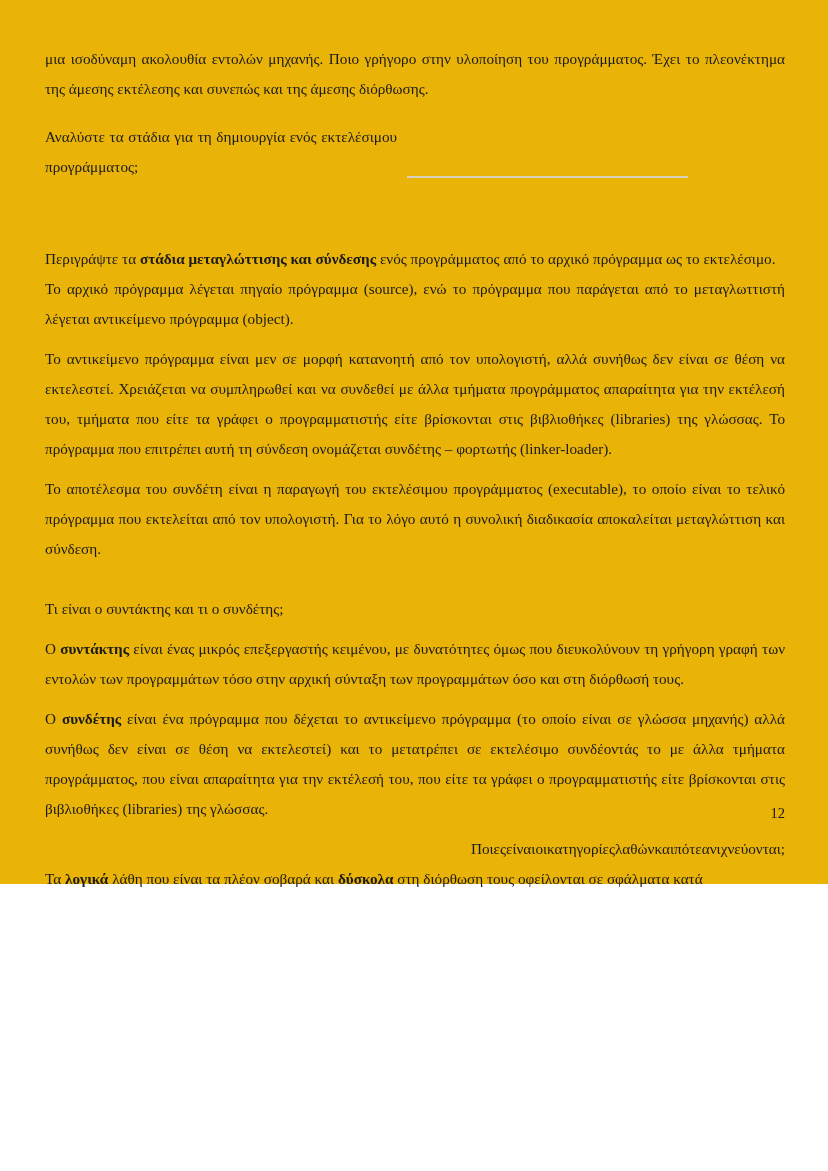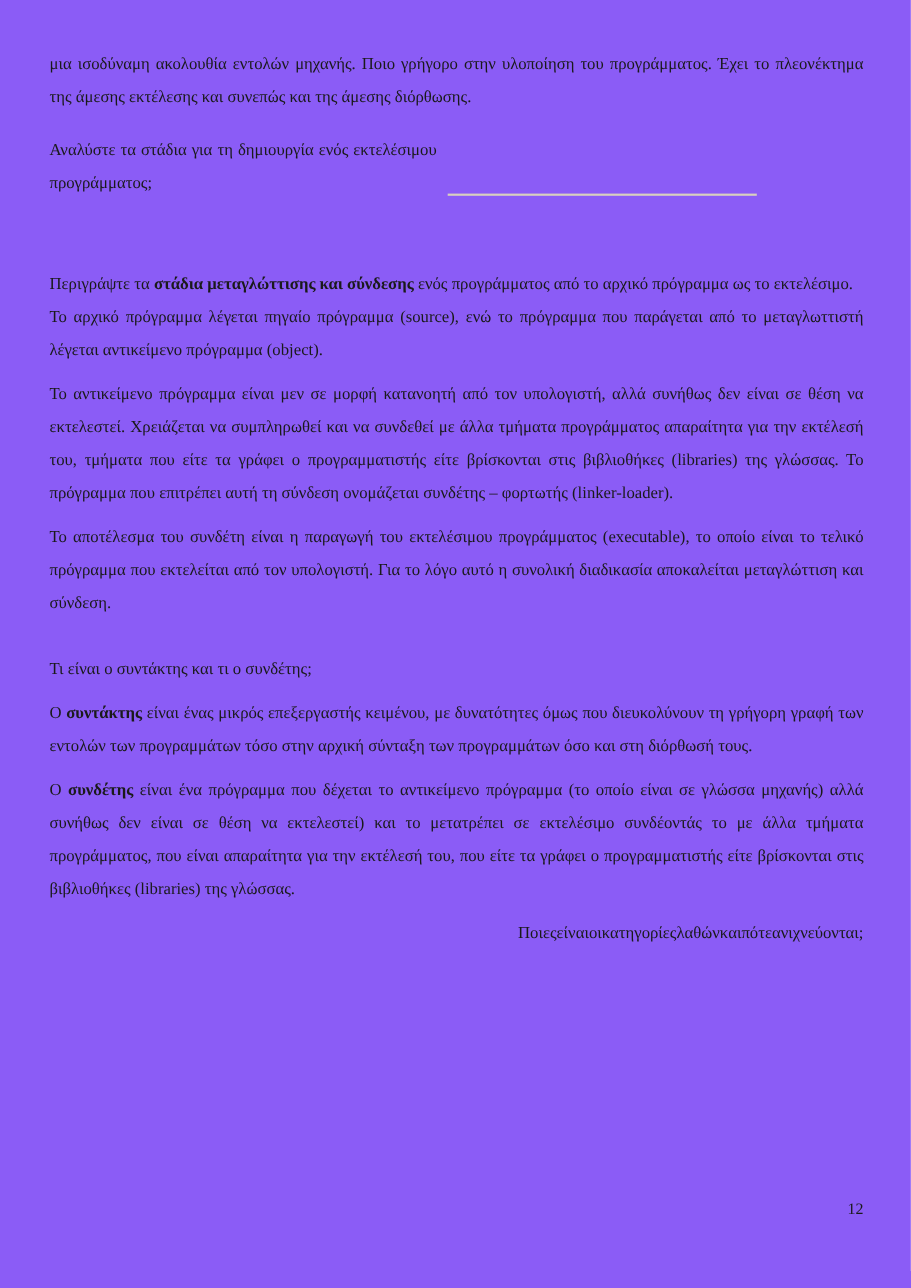--- a/index.html
+++ b/index.html
@@ -14,22 +14,22 @@
     position: relative;
     font-family: "Liberation Serif", "DejaVu Serif", serif;
     color: #1a1a1a;
     overflow: hidden;
   }
 
   .page {
     position: absolute;
     left: 0; top: 0;
     width: 828px;
-    height: 1171px;
-    background: #8b5cf6;
+    height: 884px;
+    background: #eab308;
   }
 
   .content {
     position: absolute;
     left: 45px;
     top: 44px;
     width: 740px;
   }
 
   p.para {
@@ -310,18 +310,19 @@
       <span>Ποιες</span>
       <span>είναι</span>
       <span>οι</span>
       <span>κατηγορίες</span>
       <span>λαθών</span>
       <span>και</span>
       <span>πότε</span>
       <span>ανιχνεύονται;</span>
     </div>
 
+    <p class="para"><span>Τα </span><b>λογικά</b><span> λάθη που είναι τα πλέον σοβαρά και </span><b>δύσκολα</b><span> στη διόρθωση τους οφείλονται σε σφάλματα κατά</span></p>
 
 
   </div>
 
   <div class="pagenum">12</div>
 </div>
 
 </body></html>

